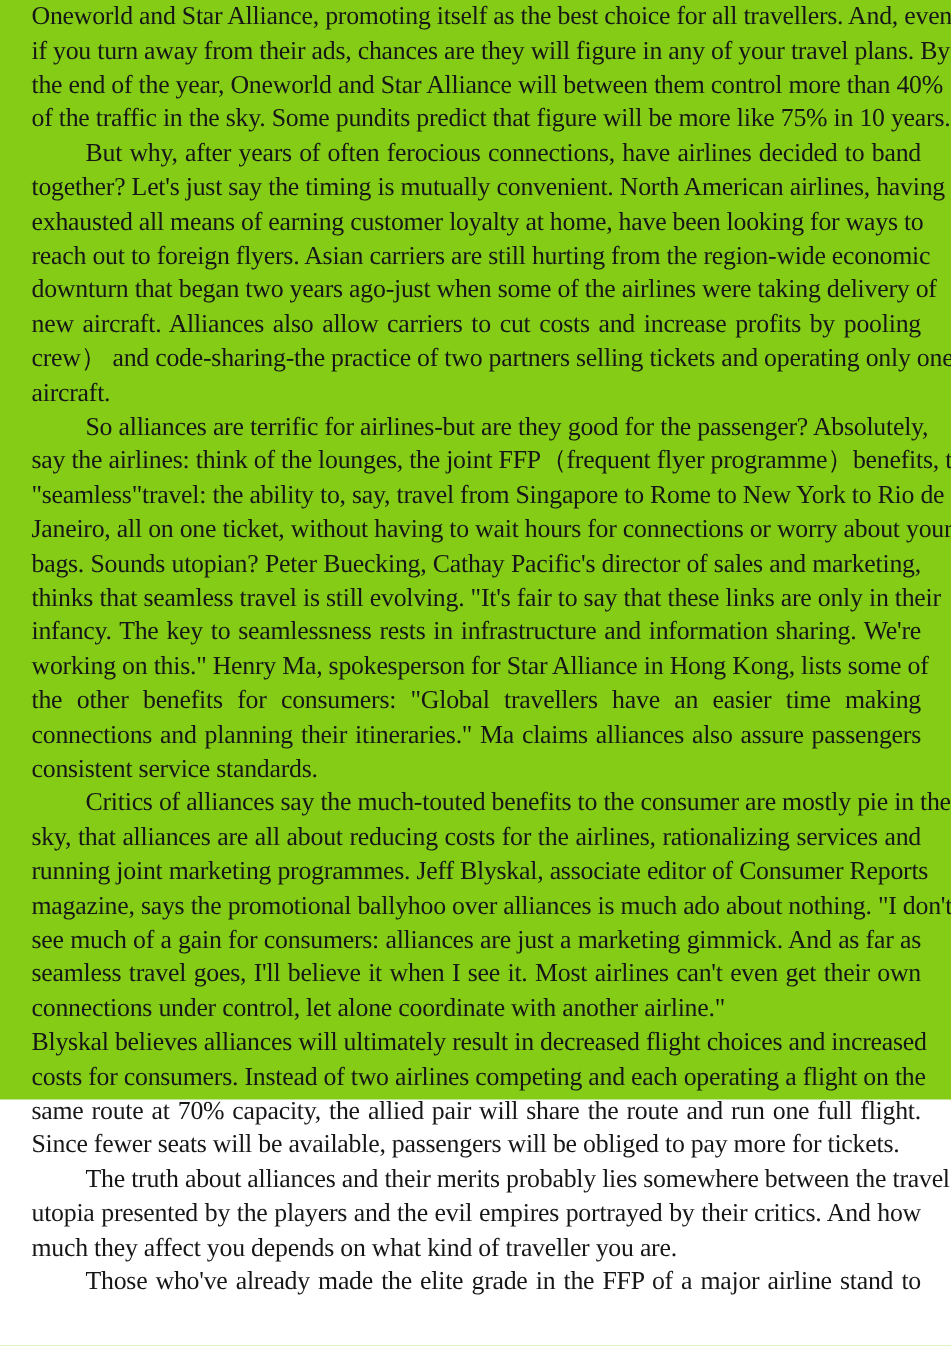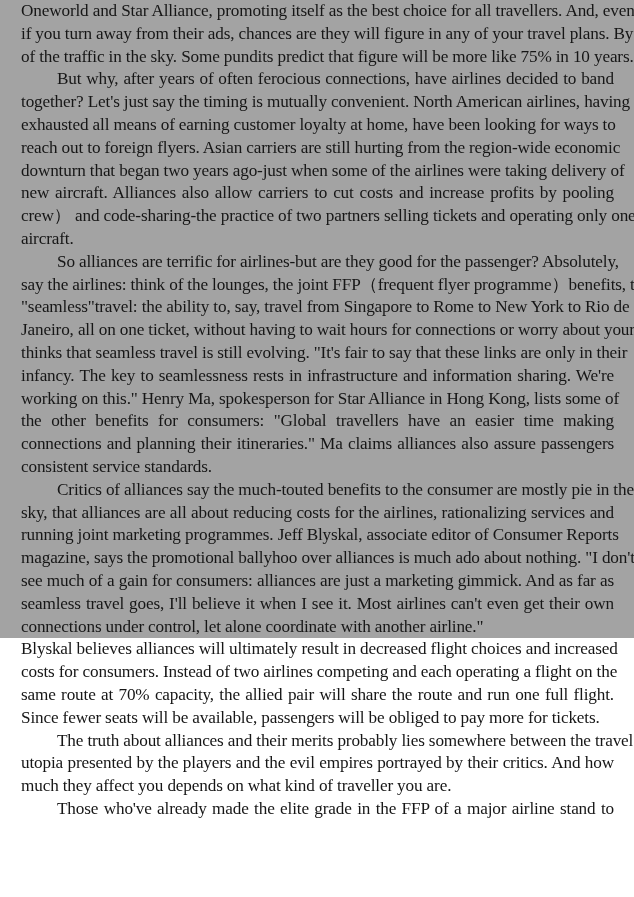--- a/index.html
+++ b/index.html
@@ -1,20 +1,20 @@
 <!DOCTYPE html>
 <html><head>
 <meta charset="utf-8">
 <style>
   html, body { margin: 0; padding: 0; background: #ffffff; }
   body { width: 634px; height: 897px; overflow: hidden; }
   .page {
     position: relative;
-    width: 634px; height: 638px;
-    background: #a3a3a3;
+    width: 634px; height: 733px;
+    background: #84cc16;
     color: #161616;
     font-family: "Liberation Serif", serif;
     font-size: 17.2px;
     line-height: 22.8px;
     padding: 0 20px 0 21px;
     box-sizing: border-box;
   }
   .lines { padding-top: 0px; }
   .line {
     display: block;
@@ -28,37 +28,39 @@
   .line.indent { padding-left: 36px; }
 </style>
 </head>
 <body>
 
 <div class="page">
   <div class="lines" id="lines">
       <div>
         <span class="line">Oneworld and Star Alliance, promoting itself as the best choice for all travellers. And, even</span>
         <span class="line">if you turn away from their ads, chances are they will figure in any of your travel plans. By</span>
+        <span class="line">the end of the year, Oneworld and Star Alliance will between them control more than 40%</span>
         <span class="line last">of the traffic in the sky. Some pundits predict that figure will be more like 75% in 10 years.</span>
       </div>
       <div>
         <span class="line indent">But why, after years of often ferocious connections, have airlines decided to band</span>
         <span class="line">together? Let's just say the timing is mutually convenient. North American airlines, having</span>
         <span class="line">exhausted all means of earning customer loyalty at home, have been looking for ways to</span>
         <span class="line">reach out to foreign flyers. Asian carriers are still hurting from the region-wide economic</span>
         <span class="line">downturn that began two years ago-just when some of the airlines were taking delivery of</span>
         <span class="line">new aircraft. Alliances also allow carriers to cut costs and increase profits by pooling</span>
         <span class="line">crew） and code-sharing-the practice of two partners selling tickets and operating only one</span>
         <span class="line last">aircraft.</span>
       </div>
       <div>
         <span class="line indent">So alliances are terrific for airlines-but are they good for the passenger? Absolutely,</span>
         <span class="line">say the airlines: think of the lounges, the joint FFP（frequent flyer programme）benefits, the</span>
         <span class="line">"seamless"travel: the ability to, say, travel from Singapore to Rome to New York to Rio de</span>
         <span class="line">Janeiro, all on one ticket, without having to wait hours for connections or worry about your</span>
+        <span class="line">bags. Sounds utopian? Peter Buecking, Cathay Pacific's director of sales and marketing,</span>
         <span class="line">thinks that seamless travel is still evolving. "It's fair to say that these links are only in their</span>
         <span class="line">infancy. The key to seamlessness rests in infrastructure and information sharing. We're</span>
         <span class="line">working on this." Henry Ma, spokesperson for Star Alliance in Hong Kong, lists some of</span>
         <span class="line">the other benefits for consumers: "Global travellers have an easier time making</span>
         <span class="line">connections and planning their itineraries." Ma claims alliances also assure passengers</span>
         <span class="line last">consistent service standards.</span>
       </div>
       <div>
         <span class="line indent">Critics of alliances say the much-touted benefits to the consumer are mostly pie in the</span>
         <span class="line">sky, that alliances are all about reducing costs for the airlines, rationalizing services and</span>

